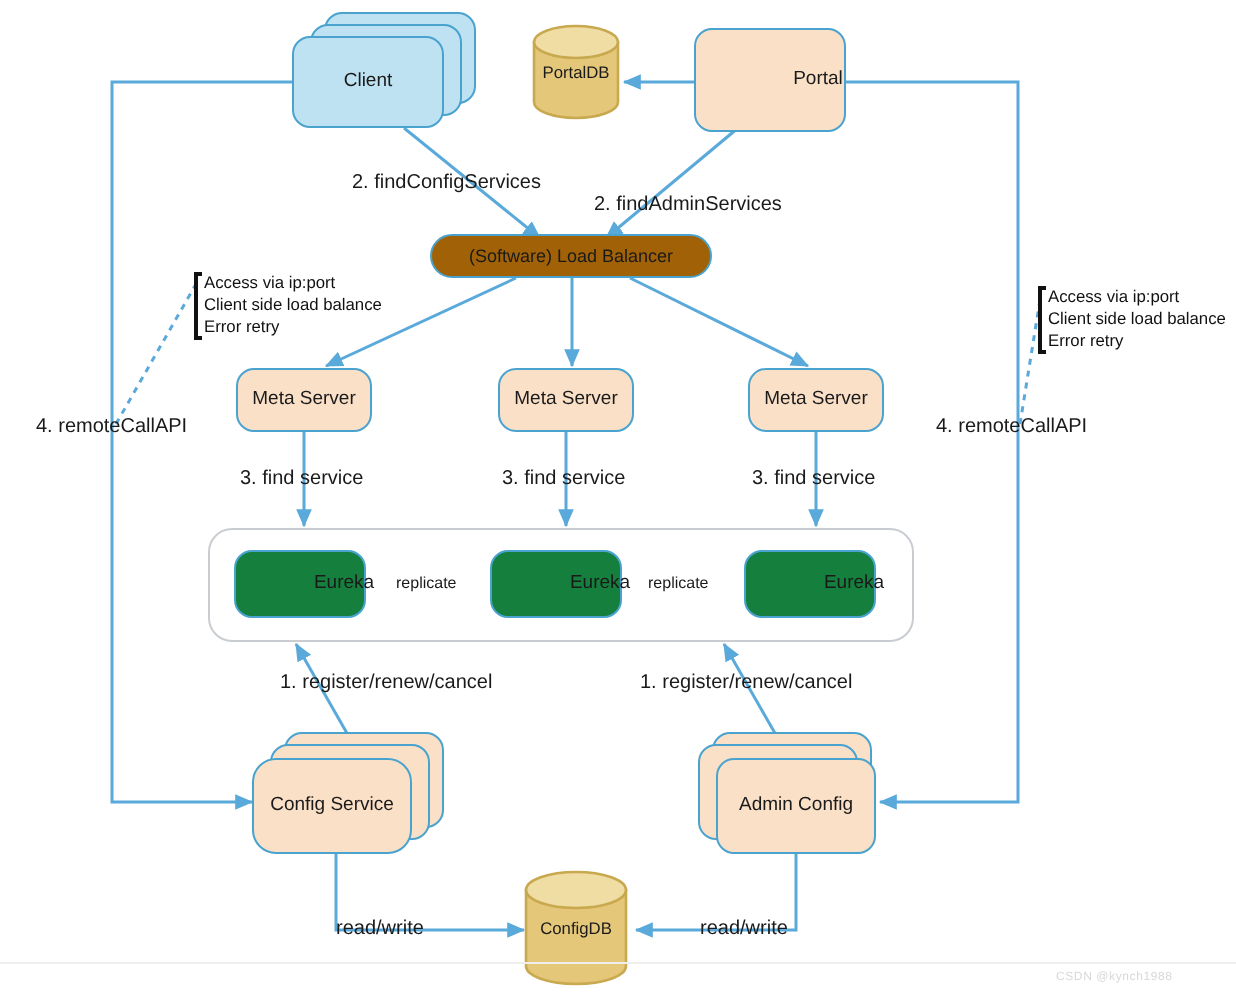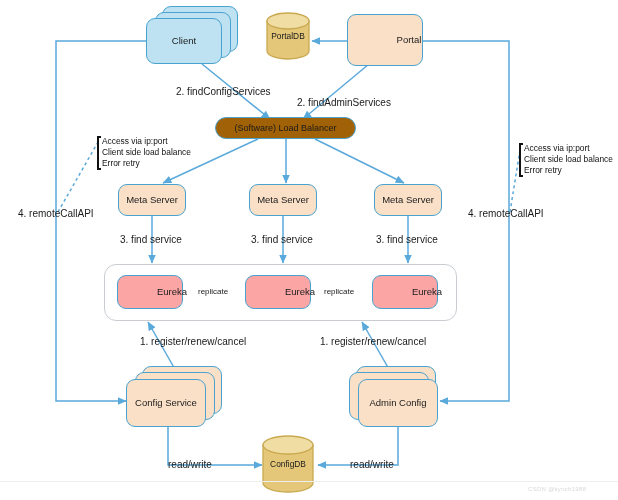--- a/index.html
+++ b/index.html
@@ -19,21 +19,21 @@
     border:1.6px solid #4aa3cf;
     border-radius:9px;
     font-size:9.5px;
     color:#1a1a1a;
     text-align:center;
     line-height:1.15;
   }
   .client-fill{background:#bee2f2;}
   .peach-fill{background:#fbe0c8;}
   .green-fill{background:#a16207;border-color:#4aa3cf;}
-  .cream-fill{background:#fca5a5;padding-left:44px;}
+  .cream-fill{background:#15803d;padding-left:44px;}
   .stack-back{border-radius:9px;border:1.6px solid #4aa3cf;position:absolute;box-sizing:border-box;}
   .eureka-group{
     position:absolute;
     border:1.4px solid #c9cdd1;
     border-radius:12px;
     background:#ffffff;
     box-sizing:border-box;
   }
   .label{
     position:absolute;
@@ -183,21 +183,21 @@
     <span>Eureka</span>
   </div>
   <div class="label" style="left:196px;top:287px;font-size:8px;background:#fff;padding:0 2px;">replicate</div>
   <div class="label" style="left:322px;top:287px;font-size:8px;background:#fff;padding:0 2px;">replicate</div>
 
   <div class="label" style="left:140px;top:336px;">1. register/renew/cancel</div>
   <div class="label" style="left:320px;top:336px;">1. register/renew/cancel</div>
 
   <div class="stack-back peach-fill" style="left:142px;top:366px;width:80px;height:48px;"></div>
   <div class="stack-back peach-fill" style="left:135px;top:372px;width:80px;height:48px;"></div>
-  <div class="node peach-fill" style="left:126px;top:379px;width:80px;height:48px;">
+  <div class="node peach-fill" style="left:126px;top:379px;width:80px;height:48px;border-radius:12px;">
     <span>Config Service</span>
   </div>
 
   <div class="stack-back peach-fill" style="left:356px;top:366px;width:80px;height:48px;"></div>
   <div class="stack-back peach-fill" style="left:349px;top:372px;width:80px;height:48px;"></div>
   <div class="node peach-fill" style="left:358px;top:379px;width:80px;height:48px;">
     <span>Admin Config</span>
   </div>
 
   <div class="cyl" style="left:260px;top:435px;width:56px;height:58px;">

